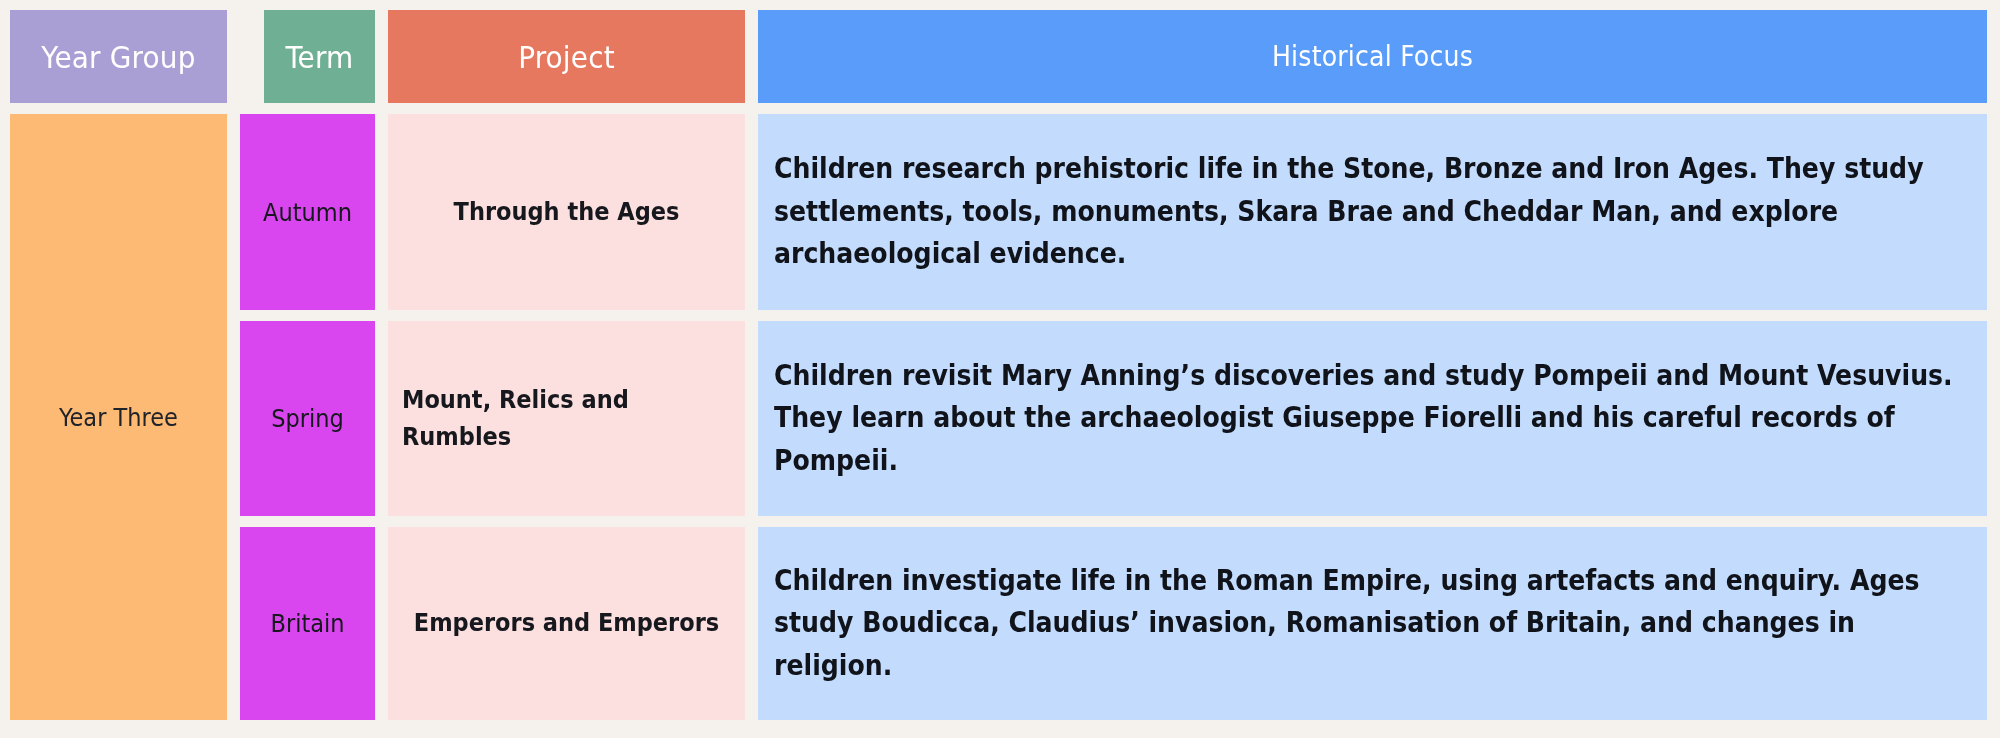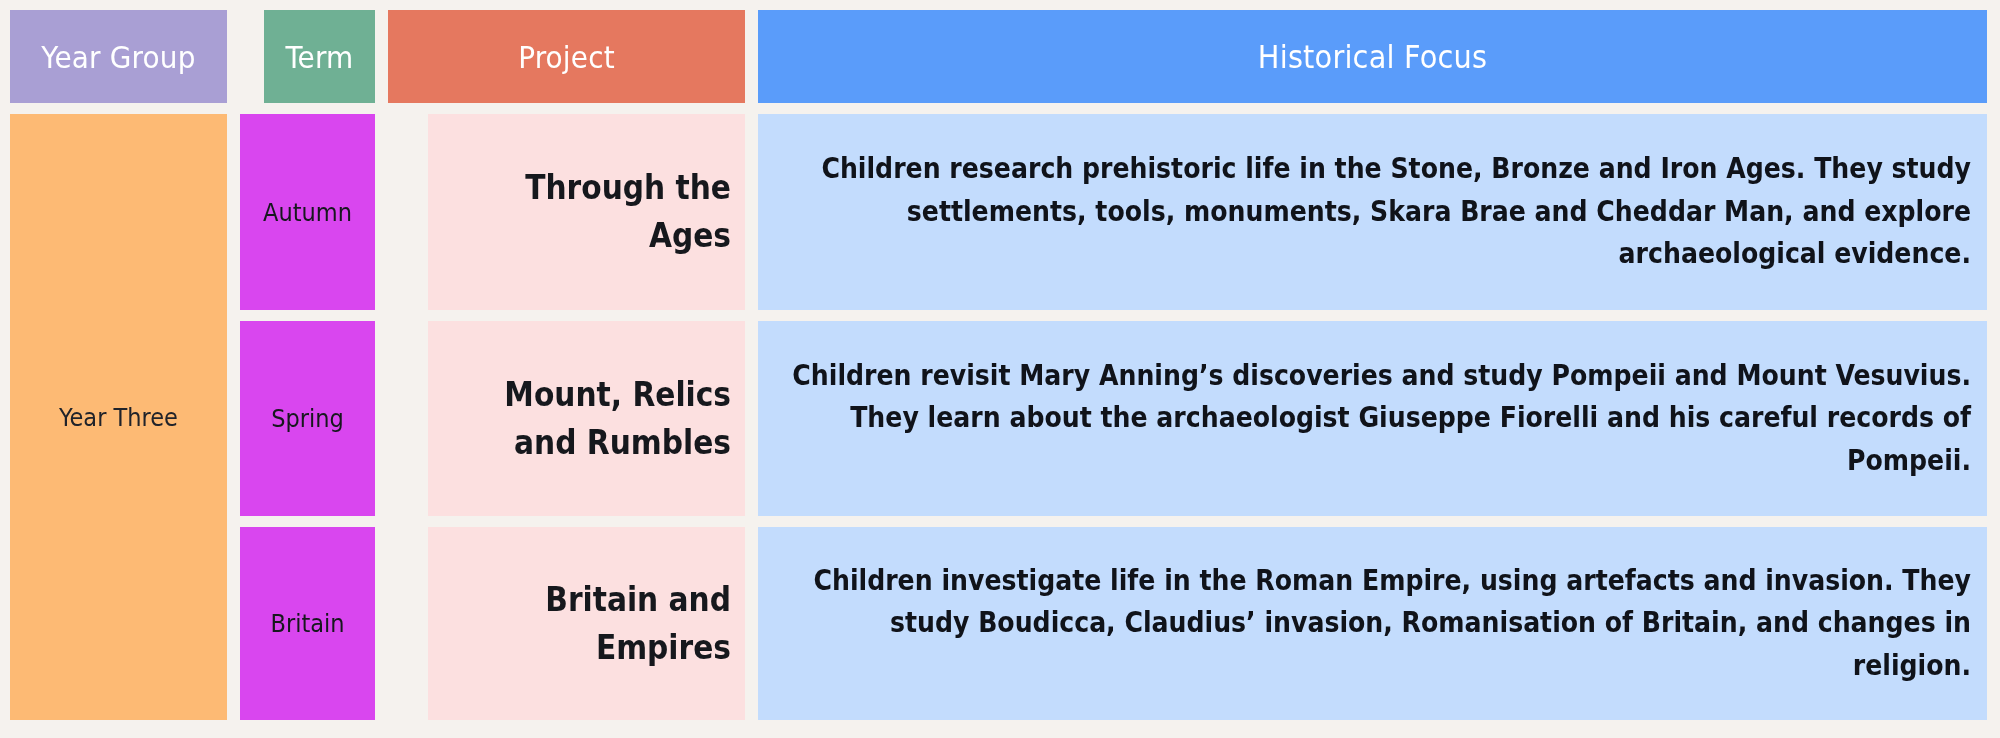--- a/index.html
+++ b/index.html
@@ -24,59 +24,58 @@
     grid-template-columns: 217px 135px 357px 1229px;
     grid-template-rows: 93px 196px 195px 193px;
     column-gap: 13px;
     row-gap: 11px;
   }
 
   .cell {
     display: flex;
     align-items: center;
     justify-content: center;
-    text-align: right;
+    text-align: left;
     box-sizing: border-box;
     padding: 6px 14px;
   }
 
   
   .hdr {
     color: #ffffff;
     font-size: 31px;
     font-weight: 400;
     letter-spacing: 0.2px;
   }
   .hdr-year   { background: #a99fd4; }
   .hdr-term   { background: #6fb094; margin-left: 24px; }
   .hdr-proj   { background: #e5785f; }
-  .hdr-focus  { background: #5a9cfa; font-size: 32px; }
+  .hdr-focus  { background: #5a9cfa; font-size: 28px; }
 
   
   .year-cell {
     grid-column: 1;
     grid-row: 2 / span 3;
     background: #fdba74;
     color: #20232a;
     font-size: 25px;
     font-weight: 400;
   }
   .term-cell {
     background: #d946ef;
     color: #16181d;
     font-size: 25px;
     font-weight: 400;
   }
   .proj-cell {
     background: #fce0e0;
     color: #16181d;
-    font-size: 33px;
+    font-size: 25px;
     font-weight: 700;
     line-height: 1.45;
-    margin-left: 40px;
   }
   .focus-cell {
     background: #c3dcfd;
     color: #10131a;
     font-size: 28px;
     font-weight: 700;
     line-height: 1.52;
     padding: 10px 16px;
   }
 </style>
@@ -94,16 +93,16 @@
 
   <div class="cell term-cell">Autumn</div>
   <div class="cell proj-cell">Through the Ages</div>
   <div class="cell focus-cell">Children research prehistoric life in the Stone, Bronze and Iron Ages. They study settlements, tools, monuments, Skara Brae and Cheddar Man, and explore archaeological evidence.</div>
 
   <div class="cell term-cell">Spring</div>
   <div class="cell proj-cell">Mount, Relics and Rumbles</div>
   <div class="cell focus-cell">Children revisit Mary Anning’s discoveries and study Pompeii and Mount Vesuvius. They learn about the archaeologist Giuseppe Fiorelli and his careful records of Pompeii.</div>
 
   <div class="cell term-cell">Britain</div>
-  <div class="cell proj-cell">Britain and Empires</div>
-  <div class="cell focus-cell">Children investigate life in the Roman Empire, using artefacts and invasion. They study Boudicca, Claudius’ invasion, Romanisation of Britain, and changes in religion.</div>
+  <div class="cell proj-cell">Emperors and Emperors</div>
+  <div class="cell focus-cell">Children investigate life in the Roman Empire, using artefacts and enquiry. Ages study Boudicca, Claudius’ invasion, Romanisation of Britain, and changes in religion.</div>
 
 </div>
 
 </body></html>

